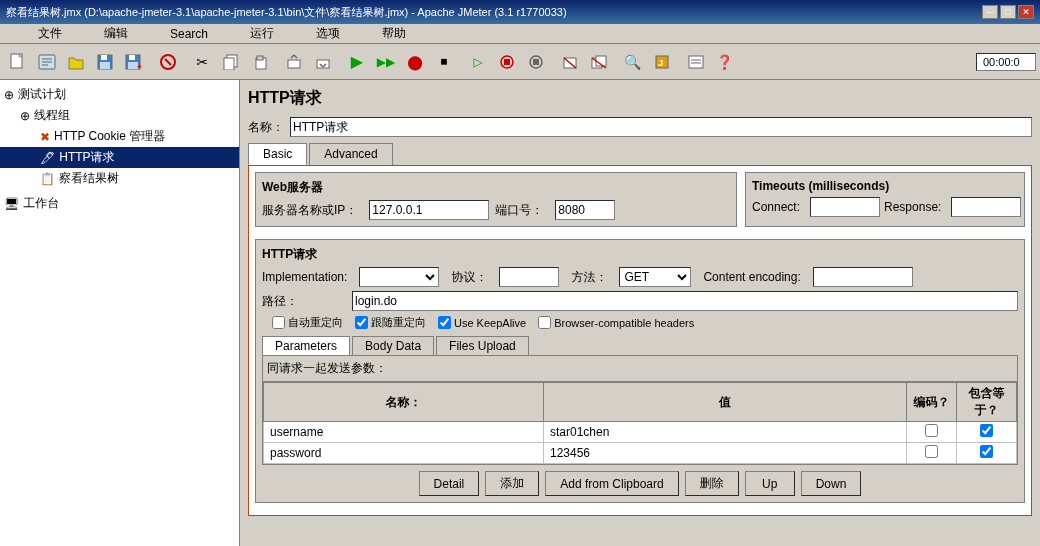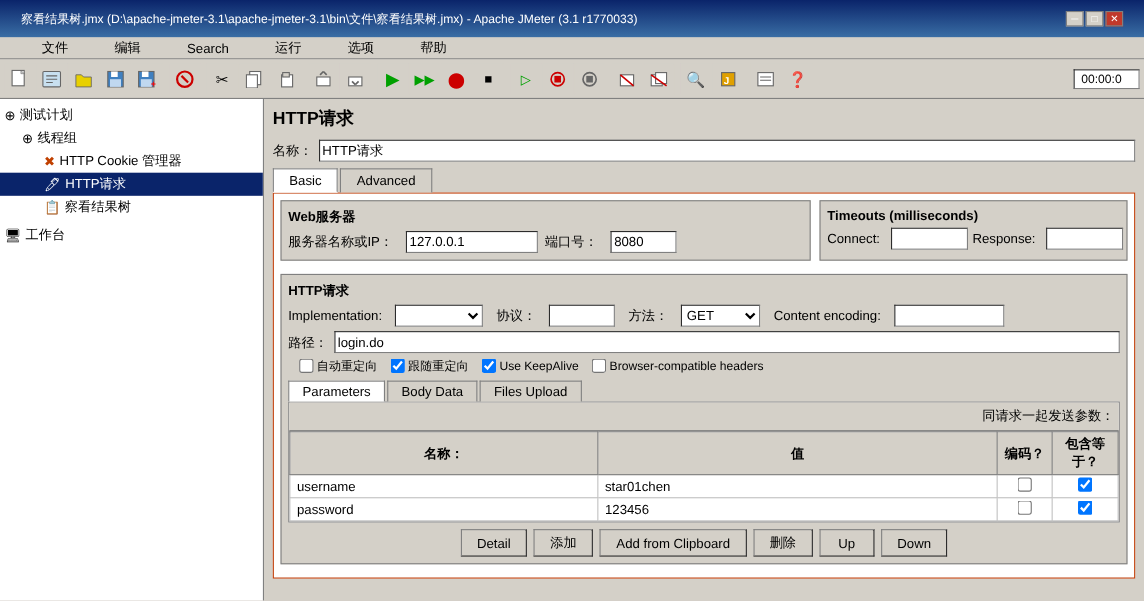--- a/index.html
+++ b/index.html
@@ -10,25 +10,25 @@
       width: 1040px;
       height: 546px;
       overflow: hidden;
     }
 
     
     #title-bar {
       background: linear-gradient(to bottom, #0a246a, #3a6ea5);
       color: white;
       font-size: 11px;
-      padding: 3px 19px;
+      padding: 3px 6px;
       display: flex;
       align-items: center;
       justify-content: space-between;
-      height: 34px;
+      height: 24px;
     }
     #title-bar-buttons {
       display: flex;
       gap: 2px;
     }
     .title-btn {
       width: 16px; height: 14px;
       background: #d4d0c8;
       border: 1px solid #808080;
       font-size: 9px;
@@ -227,21 +227,21 @@
     }
 
     
     .params-container {
       border: 1px solid #808080;
       background: white;
     }
     .params-header {
       background: #d4d0c8;
       padding: 4px;
-      text-align: right;
+      text-align: left;
       font-size: 12px;
       border-bottom: 1px solid #808080;
     }
     .params-table {
       width: 100%;
       border-collapse: collapse;
     }
     .params-table th {
       background: #d4d0c8;
       border: 1px solid #808080;
@@ -273,20 +273,21 @@
       cursor: pointer;
       font-size: 12px;
       min-width: 50px;
     }
 
     
     .path-row {
       display: flex;
       align-items: center;
       margin-bottom: 4px;
+      gap: 48px;
     }
 
     select {
       border: 1px inset #808080;
       background: white;
       height: 20px;
       font-size: 12px;
     }
     input[type=text] {
       border: 1px inset #808080;

